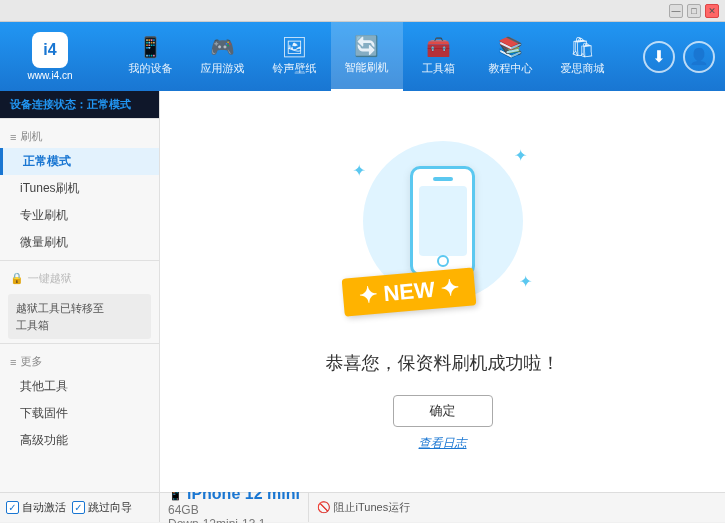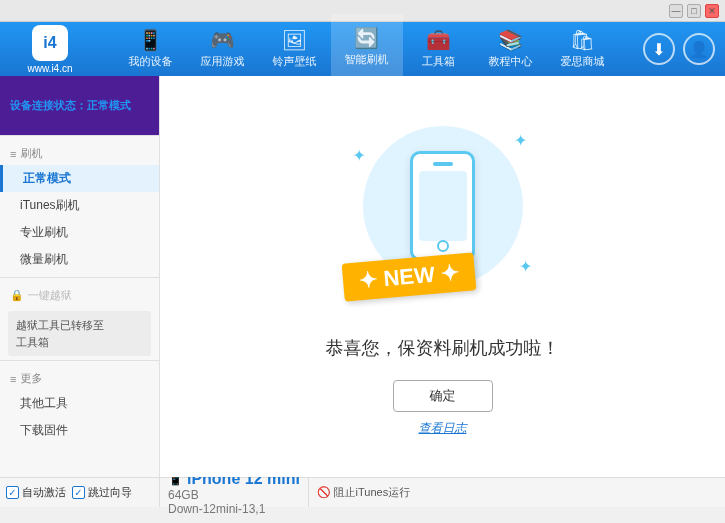--- a/index.html
+++ b/index.html
@@ -28,21 +28,21 @@
       display: flex; align-items: center; justify-content: center;
       font-size: 9px;
       color: #555;
     }
     .title-btn.close { background: #f66; border-color: #d44; }
     .title-btn.min { background: #ddd; }
     .title-btn.max { background: #ddd; }
 
     
     .header {
-      height: 54px;
+      height: 69px;
       background: linear-gradient(180deg, #2196F3 0%, #1976D2 100%);
       display: flex;
       align-items: center;
       padding: 0 10px;
       gap: 0;
     }
     .logo {
       width: 80px;
       display: flex;
       flex-direction: column;
@@ -118,25 +118,25 @@
     
     .sidebar {
       width: 160px;
       background: #f7f7f7;
       border-right: 1px solid #e0e0e0;
       padding: 0;
       overflow-y: auto;
       flex-shrink: 0;
     }
     .status-bar {
-      padding: 22px 10px;
+      padding: 6px 10px;
       font-size: 11px;
       color: #555;
       border-bottom: 1px solid #e0e0e0;
-      background: #4c1d95;
+      background: #0f172a;
     }
     .status-bar span { color: #2196F3; font-weight: bold; }
     .sidebar-section {
       margin: 6px 0 2px 0;
     }
     .sidebar-section-header {
       padding: 4px 10px;
       font-size: 11px;
       color: #888;
       display: flex;
@@ -385,20 +385,21 @@
 
     <div class="sidebar-divider"></div>
 
     <div class="sidebar-section">
       <div class="sidebar-section-header">
         <span>≡</span>
         <span>更多</span>
       </div>
       <div class="sidebar-item">其他工具</div>
       <div class="sidebar-item">下载固件</div>
+      <div class="sidebar-item">高级功能</div>
     </div>
   </div>
 
   <div class="content">
 
     <div class="illustration">
       <div class="phone-circle">
         <div class="phone-body">
           <div class="phone-speaker"></div>
           <div class="phone-screen"></div>

